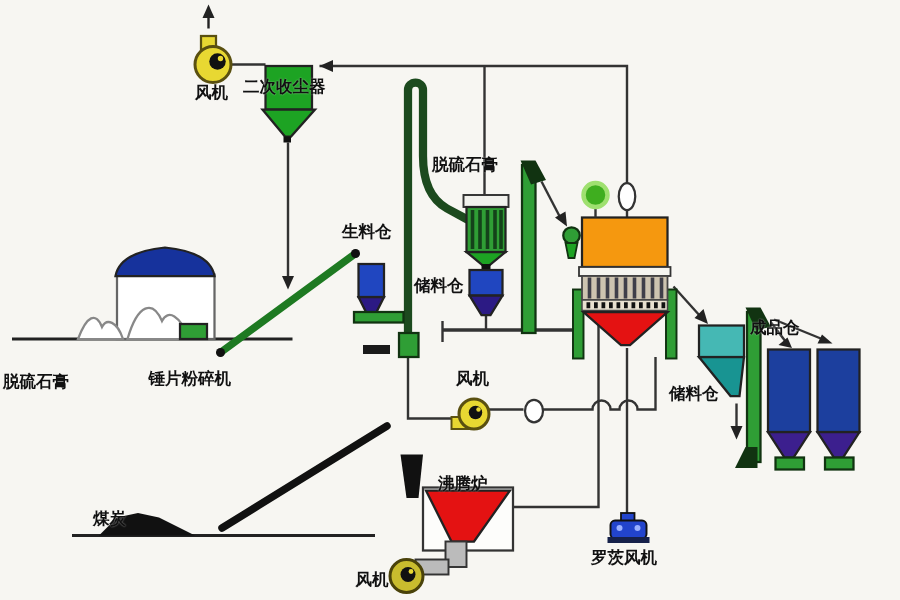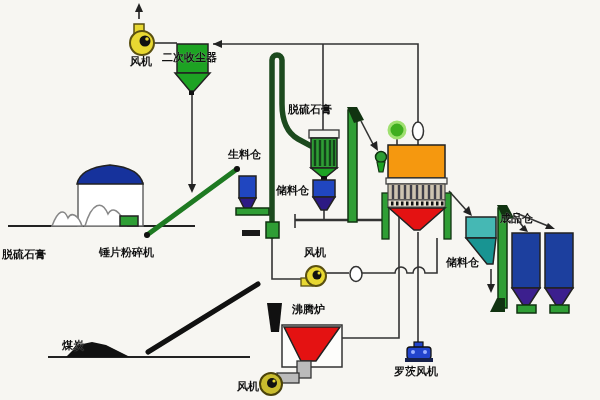--- a/index.html
+++ b/index.html
@@ -241,17 +241,17 @@
 <div class="lbl" style="left:130px;top:55px;">风机</div>
 <div class="lbl" style="left:162px;top:18px;margin-top:33px;">二次收尘器</div>
 <div class="lbl" style="left:2px;top:212px;margin-top:36px;">脱硫石膏</div>
 <div class="lbl" style="left:99px;top:246px;">锤片粉碎机</div>
 <div class="lbl" style="left:228px;top:148px;text-align:right;">生料仓</div>
 <div class="lbl" style="left:288px;top:103px;">脱硫石膏</div>
 <div class="lbl" style="left:276px;top:184px;">储料仓</div>
 <div class="lbl" style="left:500px;top:212px;">成品仓</div>
 <div class="lbl" style="left:446px;top:256px;">储料仓</div>
 <div class="lbl" style="left:304px;top:246px;">风机</div>
-<div class="lbl" style="left:292px;top:303px;">沸腾炉</div>
+<div class="lbl" style="left:292px;top:316px;">沸腾炉</div>
 <div class="lbl" style="left:62px;top:339px;">煤炭</div>
 <div class="lbl" style="left:237px;top:380px;">风机</div>
 <div class="lbl" style="left:394px;top:365px;">罗茨风机</div>
 </div>
 
 </body></html>

